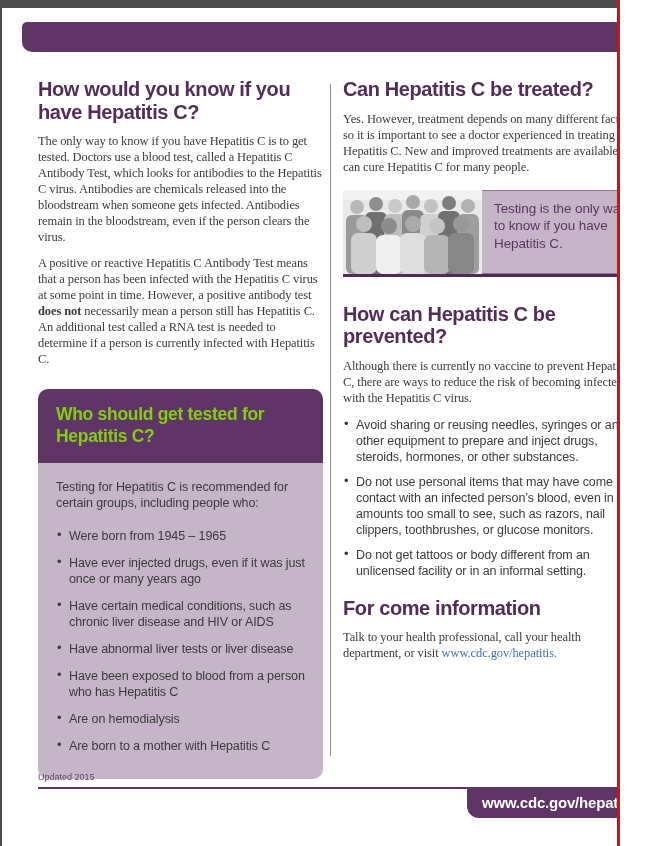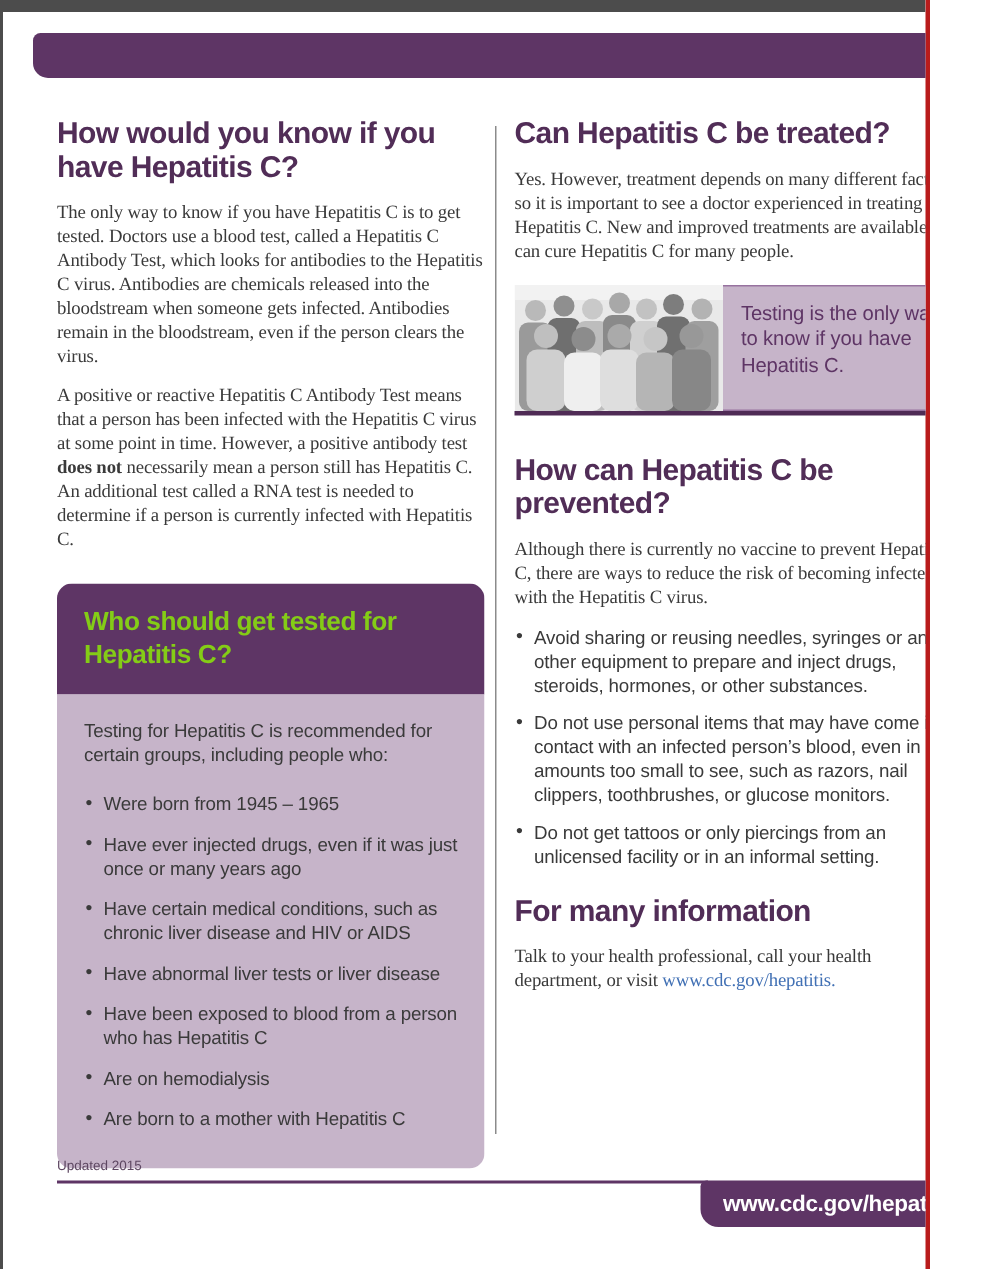--- a/index.html
+++ b/index.html
@@ -213,24 +213,24 @@
           </svg>
         </div>
         <div class="caption">Testing is the only way to know if you have Hepatitis C.</div>
       </div>
 
       <h1>How can Hepatitis C be prevented?</h1>
       <p class="para">Although there is currently no vaccine to prevent Hepatitis C, there are ways to reduce the risk of becoming infected with the Hepatitis C virus.</p>
       <ul class="bullets">
         <li>Avoid sharing or reusing needles, syringes or any other equipment to prepare and inject drugs, steroids, hormones, or other substances.</li>
         <li>Do not use personal items that may have come into contact with an infected person’s blood, even in amounts too small to see, such as razors, nail clippers, toothbrushes, or glucose monitors.</li>
-        <li>Do not get tattoos or only piercings from an unlicensed facility or in an informal setting.</li>
+        <li>Do not get tattoos or body different from an unlicensed facility or in an informal setting.</li>
       </ul>
 
-      <h1 style="margin-top:18px;">For many information</h1>
+      <h1 style="margin-top:18px;">For come information</h1>
       <p class="para"><span>Talk to your health professional, call your health department, or visit </span><a class="link">www.cdc.gov/hepatitis.</a></p>
     </div>
   </div>
 
   <div class="footer-rule"></div>
   <div class="updated">Updated 2015</div>
   <div class="url-box">
     <span>www.cdc.gov/hepatitis</span>
   </div>
 </div>

